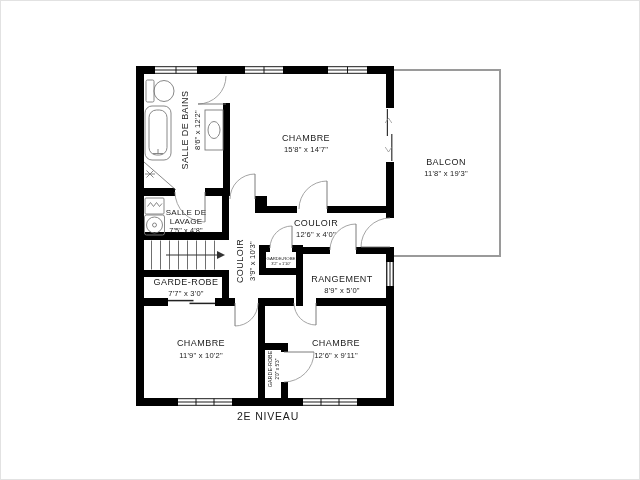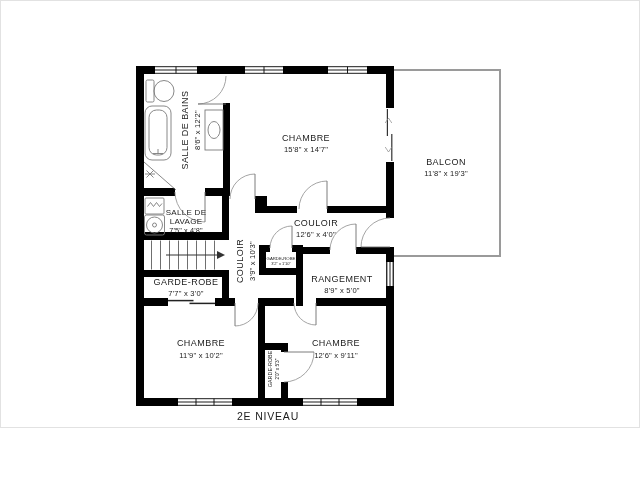--- a/index.html
+++ b/index.html
@@ -1,16 +1,16 @@
 <!DOCTYPE html>
 <html><head>
 <meta charset="utf-8">
 <style>
   html,body{margin:0;padding:0;background:#fff;}
-  .canvas{position:relative;width:640px;height:428px;background:#ffffff;overflow:hidden;
+  .canvas{position:relative;width:640px;height:480px;background:#ffffff;overflow:hidden;
           box-shadow:inset 0 0 0 1px #e2e2e2;font-family:"Liberation Sans",sans-serif;}
   svg text{font-family:"Liberation Sans",sans-serif;fill:#1b1b1b;text-anchor:middle;}
   .rname{font-size:9px;letter-spacing:.45px;}
   .rdims{font-size:7.6px;letter-spacing:.2px;}
   .mname{font-size:8px;letter-spacing:.3px;}
   .mdims{font-size:7.3px;letter-spacing:.15px;}
   .sname{font-size:5.3px;letter-spacing:.1px;}
   .sdims{font-size:4.8px;}
   .tname{font-size:4.3px;}
   .tdims{font-size:4px;}

